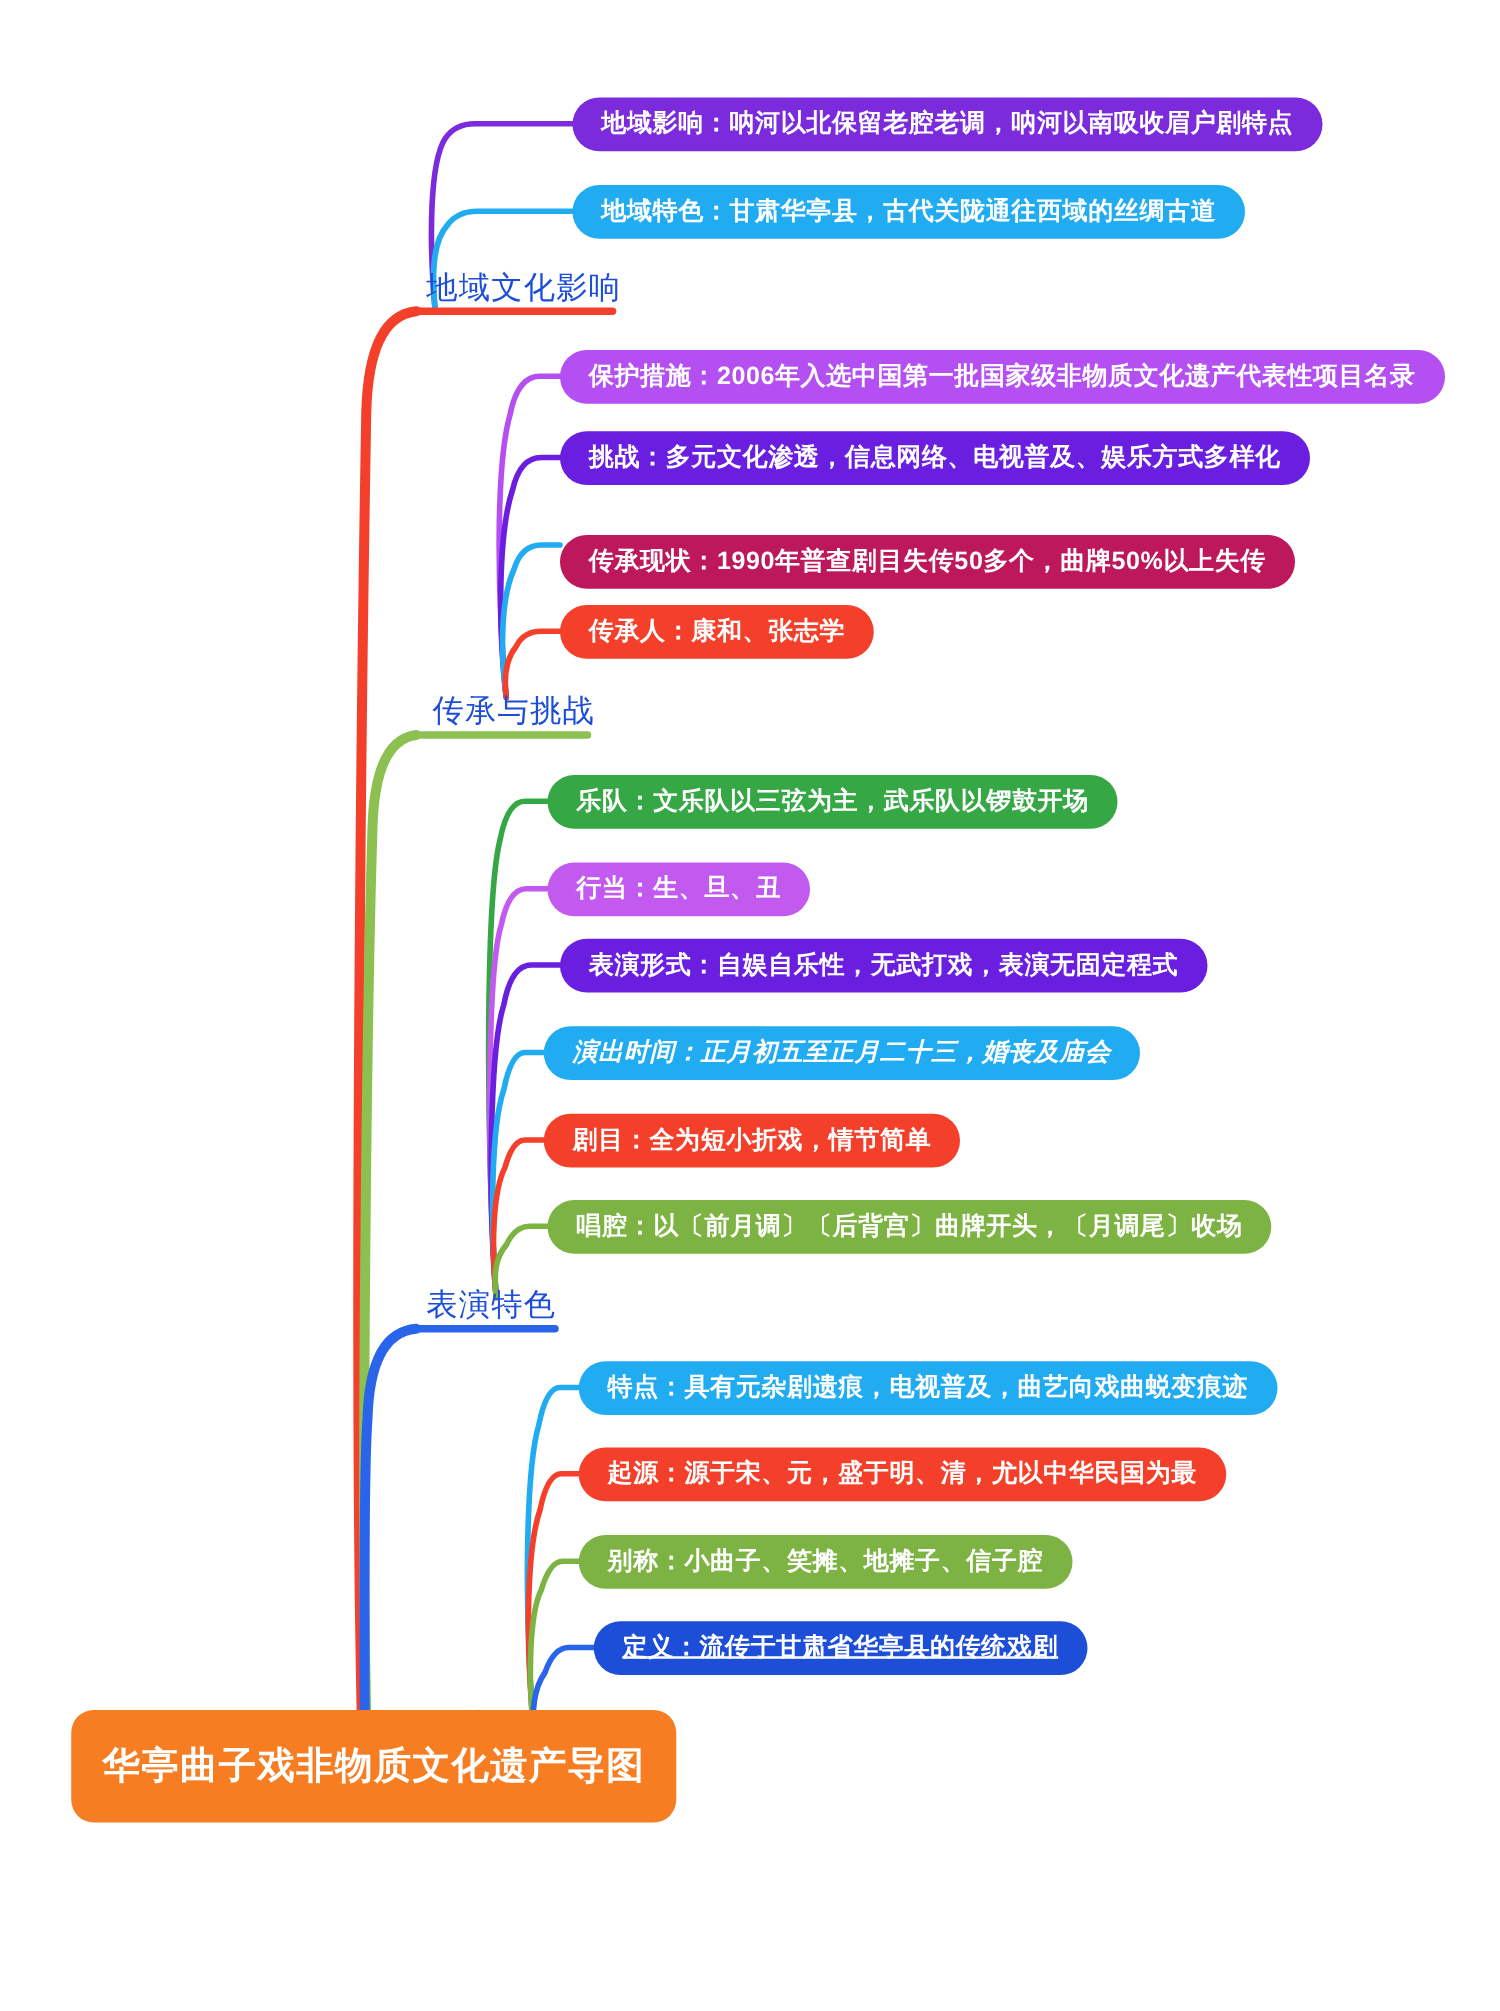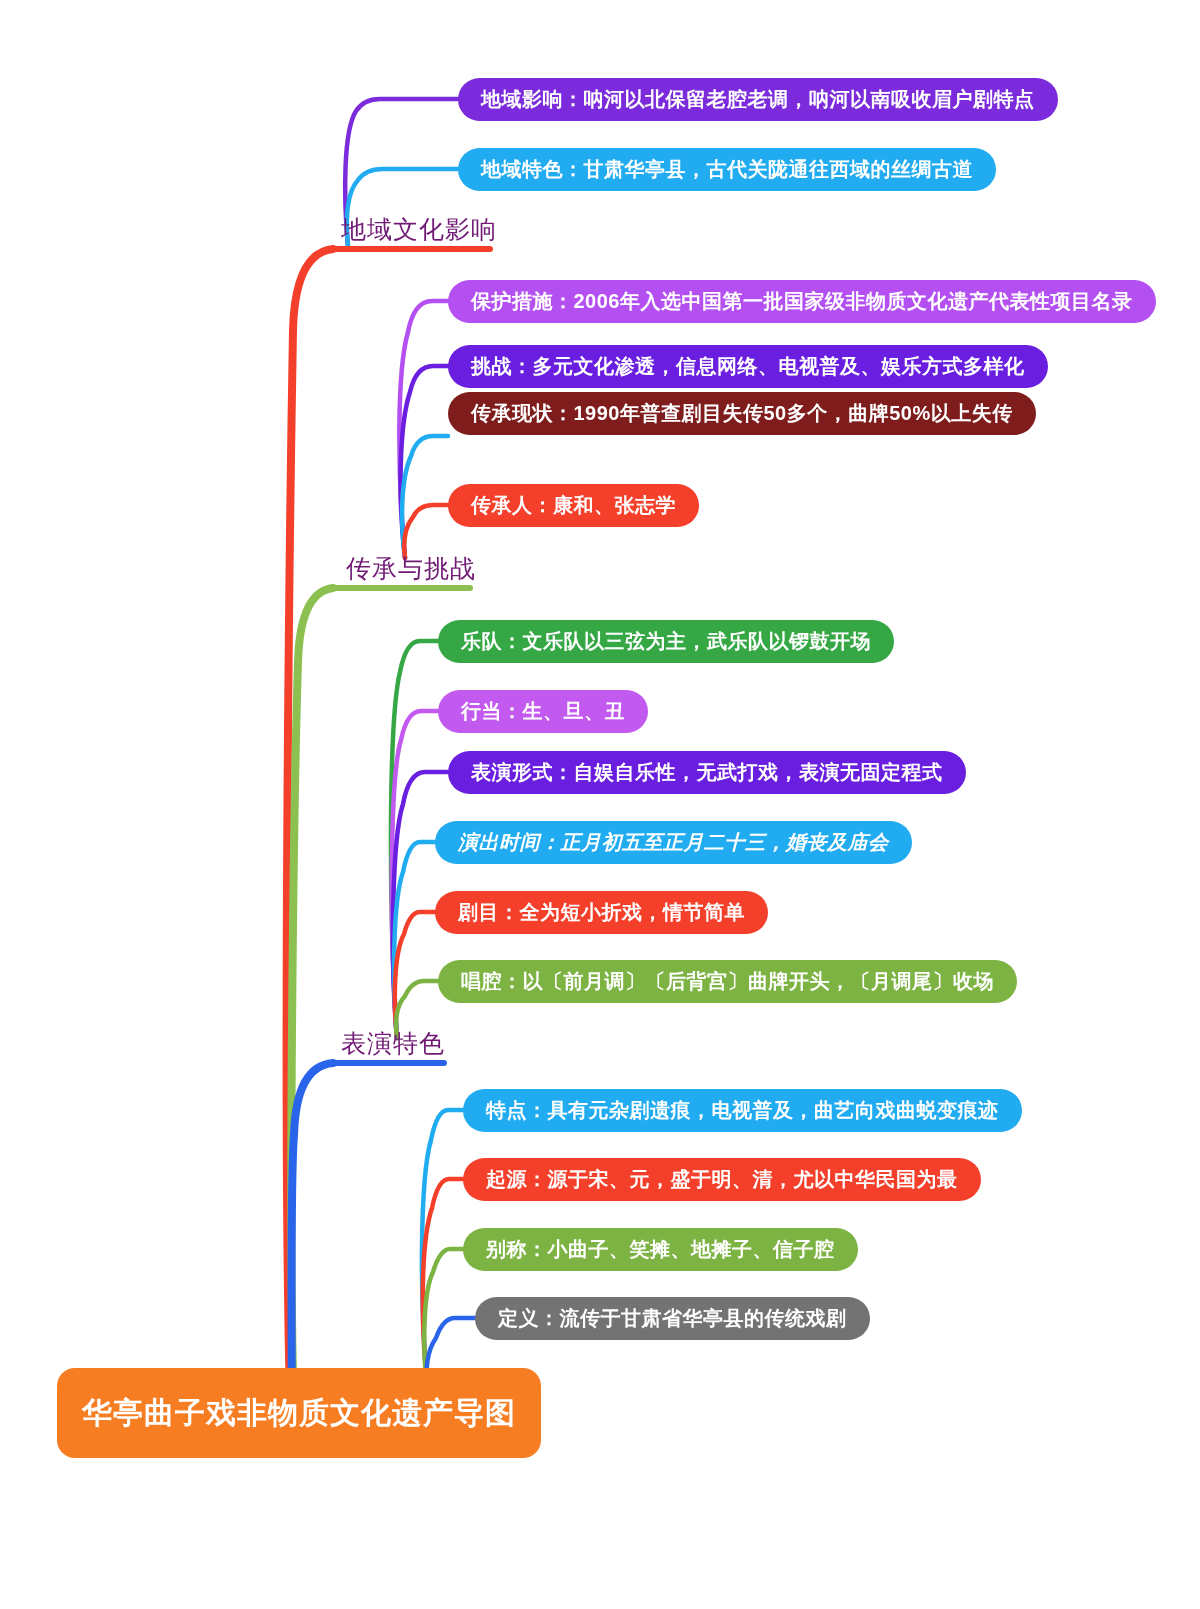--- a/index.html
+++ b/index.html
@@ -19,21 +19,21 @@
     padding:0 23px;
     border-radius:22px;
     color:#fff;
     font-size:20px;
     font-weight:bold;
     white-space:nowrap;
     letter-spacing:0.5px;
   }
   .branch-label{
     position:absolute;
-    color:#701a75;
+    color:#1d4ed8;
     font-size:25px;
     font-weight:400;
     white-space:nowrap;
     letter-spacing:1px;
   }
   .underline{
     position:absolute;
     height:6px;
     border-radius:3px;
   }
@@ -86,36 +86,36 @@
     <path d="M 428 1394 C 425 1372 426 1352 436 1338 Q 443 1318 455 1318 H 475" stroke="#2A64EA" stroke-width="4.5" fill="none" stroke-linecap="round"></path>
   </svg>
 
   <div class="node" style="left: 458px; top: 78px; background-color: rgb(123, 43, 219);">地域影响：呐河以北保留老腔老调，呐河以南吸收眉户剧特点</div>
   <div class="node" style="left: 458px; top: 148px; background-color: rgb(33, 171, 240);">地域特色：甘肃华亭县，古代关陇通往西域的丝绸古道</div>
   <div class="branch-label" style="left:341px;top:213px;">地域文化影响</div>
   <div class="underline" style="left: 333px; top: 246px; width: 160px; background-color: rgb(244, 64, 43);"></div>
 
   <div class="node" style="left: 448px; top: 280px; background-color: rgb(180, 79, 242);">保护措施：2006年入选中国第一批国家级非物质文化遗产代表性项目名录</div>
   <div class="node" style="left: 448px; top: 345px; background-color: rgb(106, 31, 224);">挑战：多元文化渗透，信息网络、电视普及、娱乐方式多样化</div>
-  <div class="node" style="left: 448px; top: 392px; background-color: #7f1d1d;">传承现状：1990年普查剧目失传50多个，曲牌50%以上失传</div>
+  <div class="node" style="left: 448px; top: 428px; background-color: #be185d;">传承现状：1990年普查剧目失传50多个，曲牌50%以上失传</div>
   <div class="node" style="left: 448px; top: 484px; background-color: rgb(244, 64, 43);">传承人：康和、张志学</div>
   <div class="branch-label" style="left:346px;top:552px;">传承与挑战</div>
   <div class="underline" style="left: 333px; top: 585px; width: 140px; background-color: rgb(140, 193, 82);"></div>
 
   <div class="node" style="left: 438px; top: 620px; background-color: rgb(53, 168, 69);">乐队：文乐队以三弦为主，武乐队以锣鼓开场</div>
   <div class="node" style="left: 448px; top: 751px; background-color: rgb(106, 31, 224);">表演形式：自娱自乐性，无武打戏，表演无固定程式</div>
   <div class="node" style="left: 438px; top: 690px; background-color: rgb(194, 90, 240);">行当：生、旦、丑</div>
   <div class="node" style="left: 435px; top: 821px; background-color: rgb(33, 171, 240); font-style: italic;">演出时间：正月初五至正月二十三，婚丧及庙会</div>
   <div class="node" style="left: 435px; top: 891px; background-color: rgb(244, 64, 43);">剧目：全为短小折戏，情节简单</div>
   <div class="node" style="left: 438px; top: 960px; background-color: rgb(124, 179, 66);">唱腔：以〔前月调〕〔后背宫〕曲牌开头，〔月调尾〕收场</div>
   <div class="branch-label" style="left:341px;top:1027px;">表演特色</div>
   <div class="underline" style="left: 333px; top: 1060px; width: 114px; background-color: rgb(42, 100, 234);"></div>
 
   <div class="node" style="left: 463px; top: 1089px; background-color: rgb(33, 171, 240);">特点：具有元杂剧遗痕，电视普及，曲艺向戏曲蜕变痕迹</div>
   <div class="node" style="left: 463px; top: 1158px; background-color: rgb(244, 64, 43);">起源：源于宋、元，盛于明、清，尤以中华民国为最</div>
   <div class="node" style="left: 463px; top: 1228px; background-color: rgb(124, 179, 66);">别称：小曲子、笑摊、地摊子、信子腔</div>
-  <div class="node" style="left: 475px; top: 1297px; background-color: #737373;">定义：流传于甘肃省华亭县的传统戏剧</div>
+  <div class="node" style="left: 475px; top: 1297px; background-color: #1d4ed8; text-decoration: underline;">定义：流传于甘肃省华亭县的传统戏剧</div>
   <div class="branch-label" style="left:346px;top:1364px;">华亭曲子戏概述</div>
   <div class="underline" style="left: 336px; top: 1397px; width: 182px; background-color: rgb(252, 85, 163);"></div>
 
   <div class="root-node" style="background-color: rgb(246, 125, 34);">华亭曲子戏非物质文化遗产导图</div>
 
 </div>
 
 </body></html>

